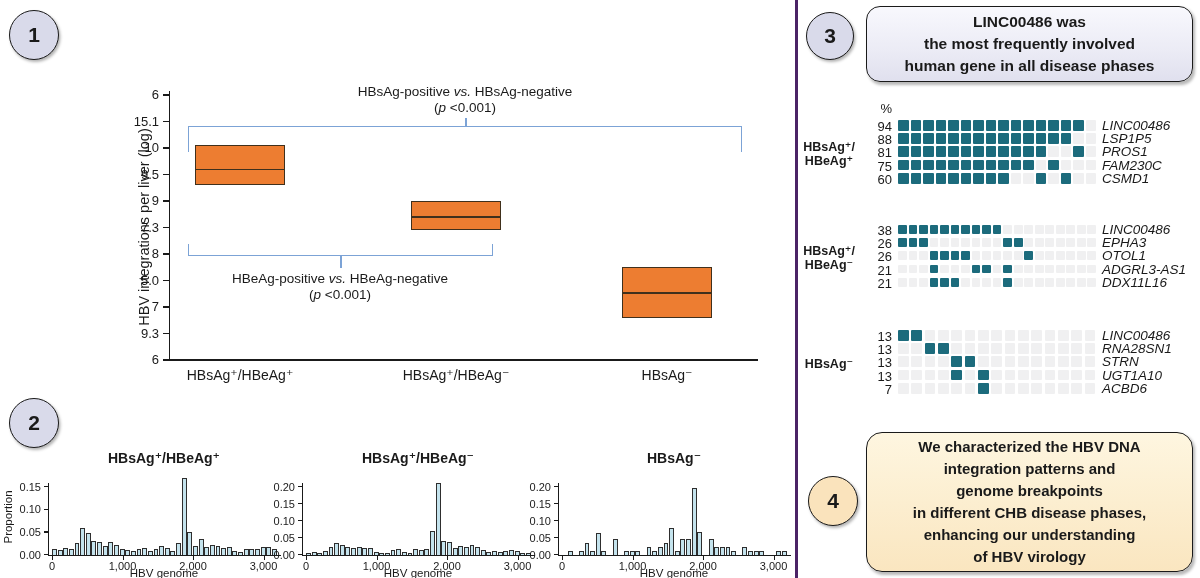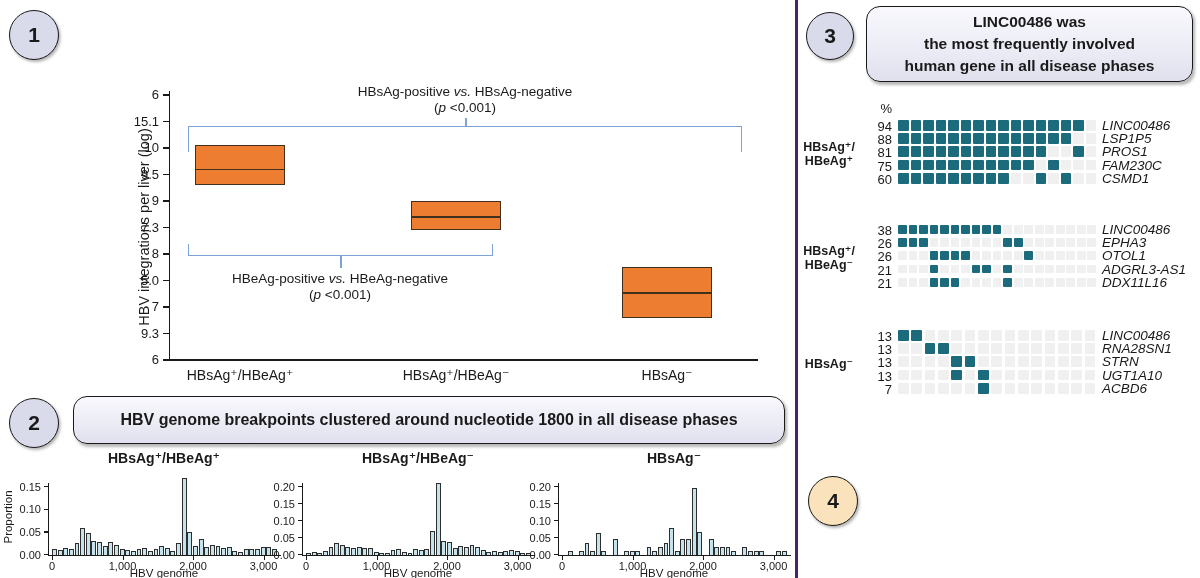--- a/index.html
+++ b/index.html
@@ -28,28 +28,33 @@
 </style>
 </head>
 <body>
 
 <div class="figure">
   <div id="divider" class="divider" style="background: rgb(75, 35, 102);"></div>
 
   <div class="badge lav" style="left:9px;top:10px;width:48px;height:48px;">1</div>
 
   <div class="badge lav" style="left:9px;top:398px;width:48px;height:48px;">2</div>
-  <div class="callout lav" style="left:73px;top:396px;width:712px;height:48px;border-radius:14px;font-size:16px;">HBV genome breakpoints clustered around nucleotide 1800 in all disease phases</div>
 
   <div class="badge lav" style="left:806px;top:12px;width:46px;height:46px;">3</div>
   <div class="callout lav" style="left:866px;top:6px;width:327px;height:76px;border-radius:14px;font-size:15.5px;line-height:1.4;">LINC00486 was
 the most frequently involved
 human gene in all disease phases</div>
 
   <div class="badge cream" style="left:808px;top:476px;width:48px;height:48px;">4</div>
+  <div class="callout cream" style="left:866px;top:432px;width:327px;height:140px;border-radius:16px;font-size:15px;line-height:1.47;">We characterized the HBV DNA
+integration patterns and
+genome breakpoints
+in different CHB disease phases,
+enhancing our understanding
+of HBV virology</div>
 
   <div id="boxplot" class="overlay">
       <div class="abs" style="left: 168.6px; top: 91px; width: 1.4px; height: 269px; background: rgb(26, 26, 26);"></div>
       <div class="abs" style="left: 168.6px; top: 359.3px; width: 589.4px; height: 1.4px; background: rgb(26, 26, 26);"></div>
       <div class="abs" style="left: 163px; top: 94.3px; width: 6px; height: 1.4px; background: rgb(26, 26, 26);"></div>
       <div class="abs" style="left: 124px; top: 87px; width: 35px; text-align: right; font-size: 13px;">6</div>
       <div class="abs" style="left: 163px; top: 120.8px; width: 6px; height: 1.4px; background: rgb(26, 26, 26);"></div>
       <div class="abs" style="left: 124px; top: 113.5px; width: 35px; text-align: right; font-size: 13px;">15.1</div>
       <div class="abs" style="left: 163px; top: 147.3px; width: 6px; height: 1.4px; background: rgb(26, 26, 26);"></div>
       <div class="abs" style="left: 124px; top: 140px; width: 35px; text-align: right; font-size: 13px;">10</div>

